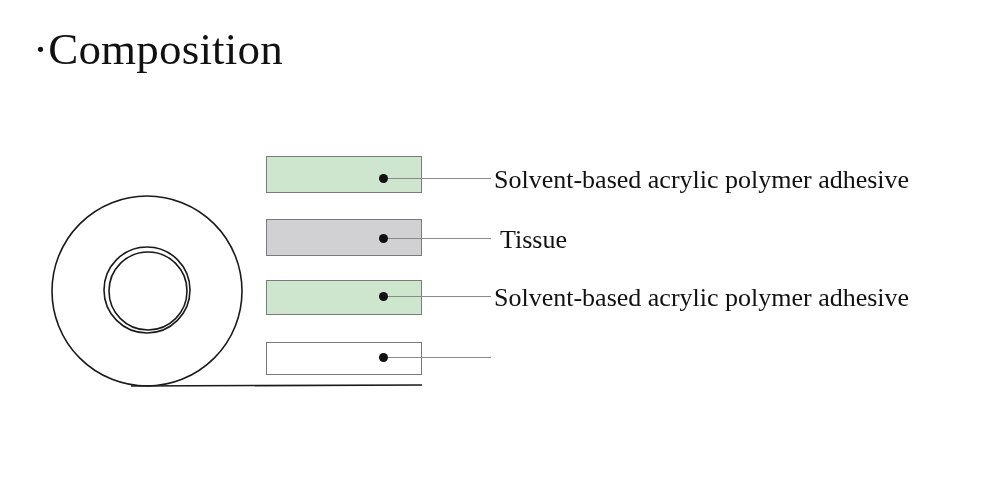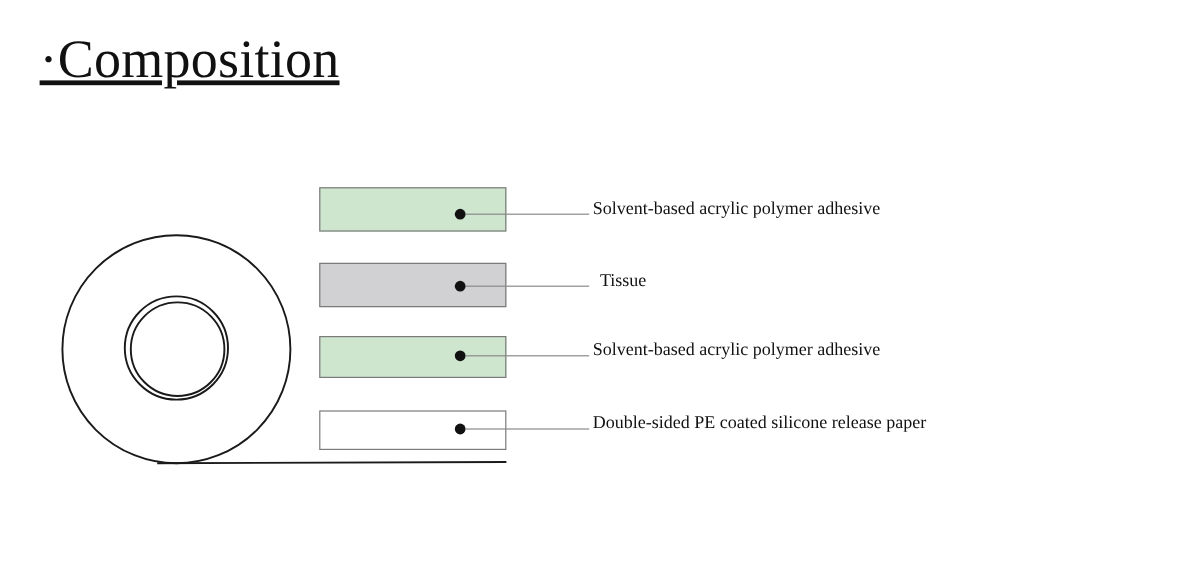--- a/index.html
+++ b/index.html
@@ -26,21 +26,20 @@
   .page-title {
     position: absolute;
     left: 33px;
     top: 26px;
     font-size: 45px;
     line-height: 1.05;
     letter-spacing: 0.2px;
     font-weight: 400;
     color: #111111;
     white-space: nowrap;
-    text-decoration: underline;
   }
   #roll-svg {
     position: absolute;
     left: 0px;
     top: 0px;
     width: 987px;
     height: 478px;
     pointer-events: none;
   }
   .layer-box {
@@ -55,21 +54,21 @@
     border-radius: 50%;
     background: #111111;
   }
   .leader-line {
     position: absolute;
     height: 1px;
     background: #8a8a8a;
   }
   .layer-label {
     position: absolute;
-    font-size: 15px;
+    font-size: 26px;
     line-height: 1;
     white-space: nowrap;
     color: #111111;
   }
 </style>
 </head>
 <body>
 
 <div id="page">
 
@@ -93,15 +92,14 @@
   <div class="layer-label" style="left:500px; top:227px;">Tissue</div>
 
   <div class="layer-box" style="left:266px; top:280px; width:156px; height:35px; background:#cee5ce;"></div>
   <div class="layer-dot" style="left:379px; top:292px;"></div>
   <div class="leader-line" style="left:388px; top:296px; width:103px;"></div>
   <div class="layer-label" style="left:494px; top:285px;">Solvent-based acrylic polymer adhesive</div>
 
   <div class="layer-box" style="left:266px; top:342px; width:156px; height:33px; background:#ffffff;"></div>
   <div class="layer-dot" style="left:379px; top:353px;"></div>
   <div class="leader-line" style="left:388px; top:357px; width:103px;"></div>
-  <div class="layer-label" style="left:494px; top:346px;">Double-sided PE coated silicone release paper</div>
 
 </div>
 
 </body></html>

